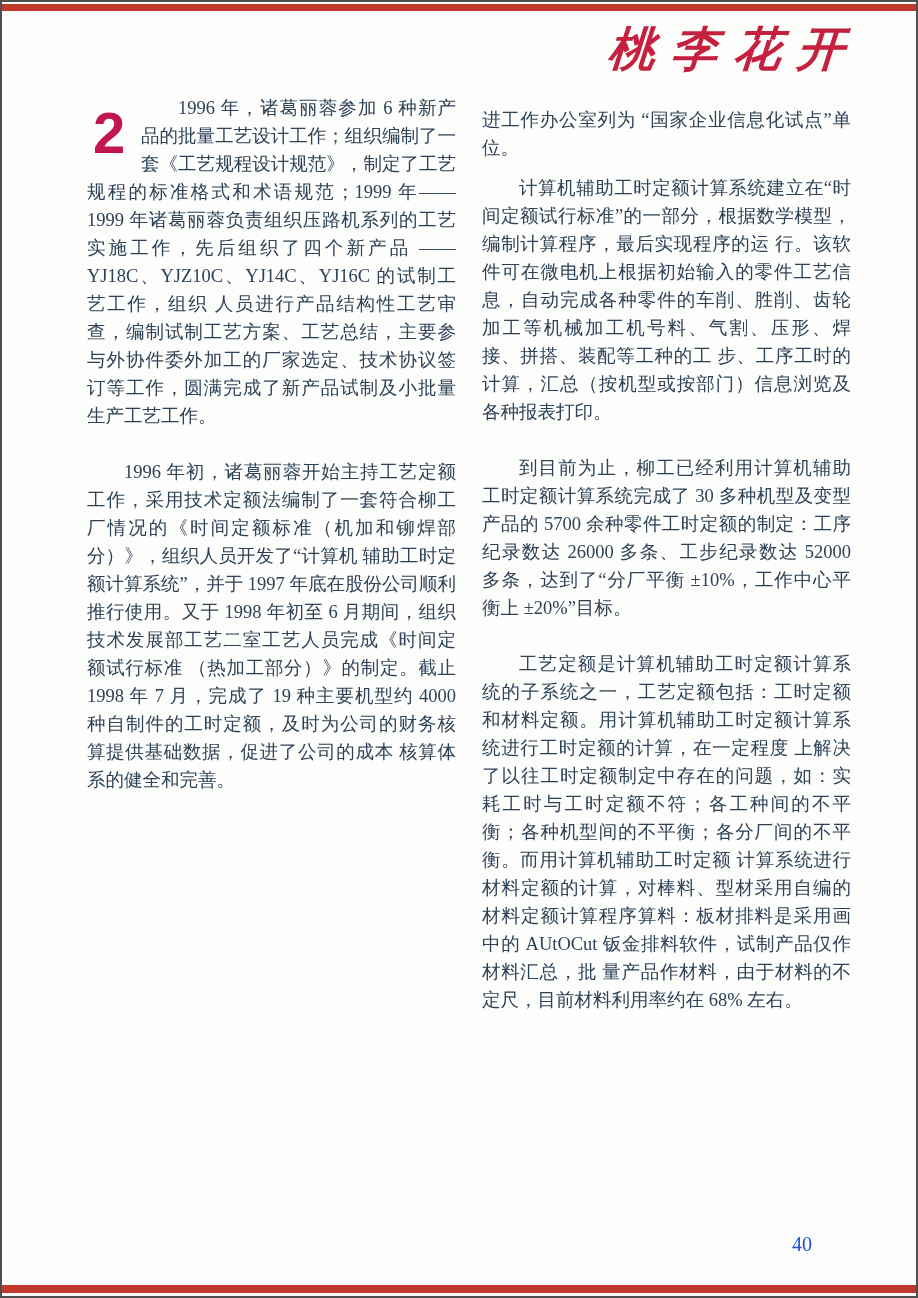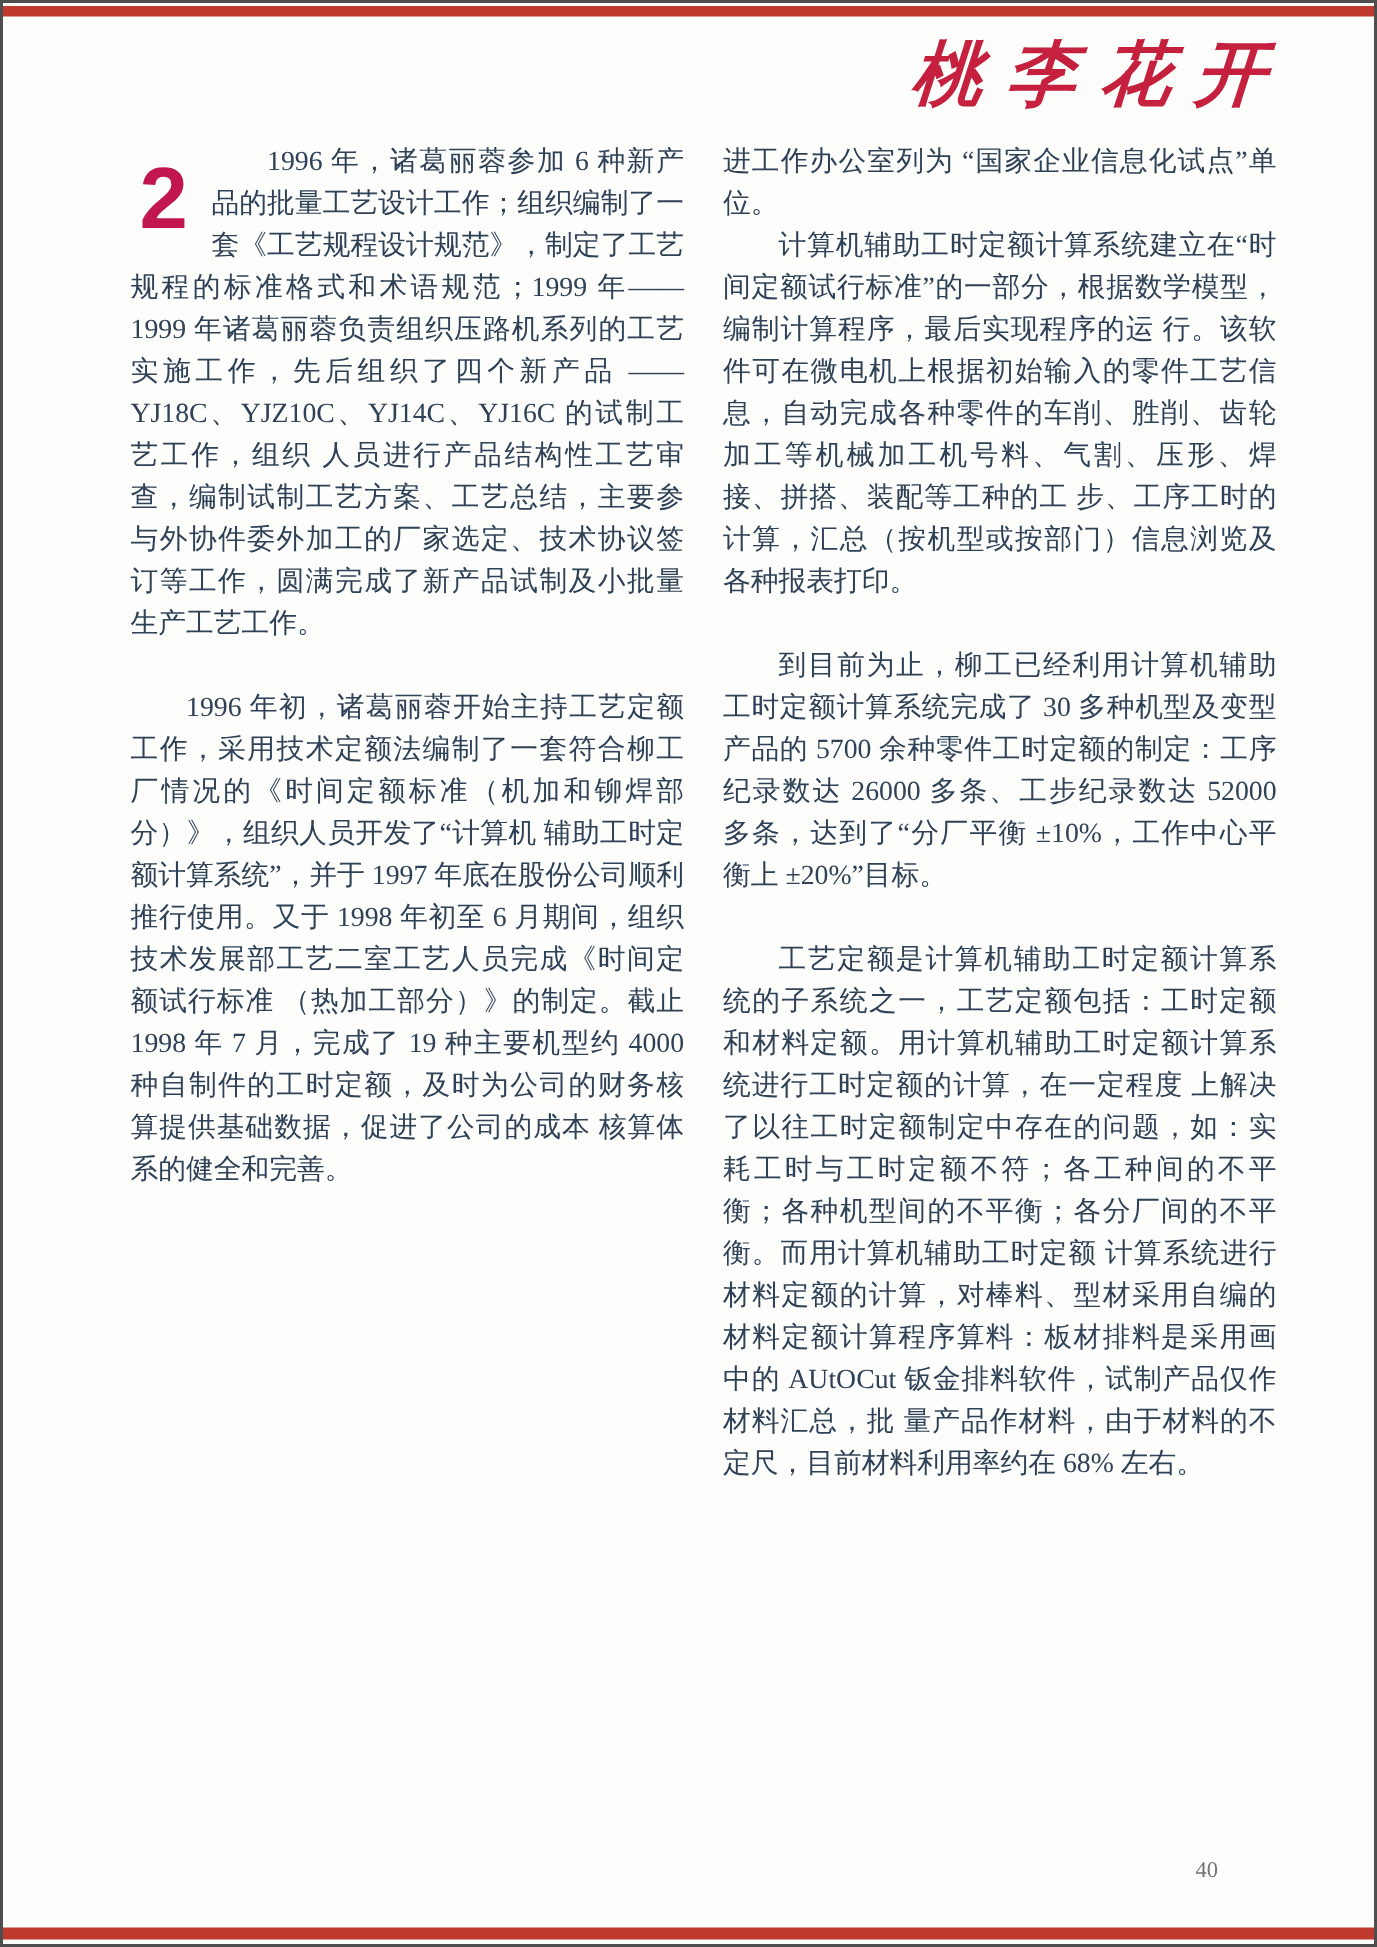--- a/index.html
+++ b/index.html
@@ -43,41 +43,41 @@
   }
   .column {
     width: 369px;
     font-size: 18.5px;
     line-height: 28px;
     color: #2e4156;
     text-align: justify;
     text-justify: inter-ideograph;
   }
   .para { text-indent: 2em; margin-top: 28px; }
-  .para.no-gap { margin-top: 0; }
+  .para.no-gap { margin-top: 12px; }
   .para.no-indent { text-indent: 0; }
   .lead-para { margin-top: 0; text-indent: 2em; }
   .drop-cap {
     float: left;
     width: 54px;
     height: 84px;
     font-size: 58px;
     line-height: 78px;
     font-weight: bold;
     color: #c2164f;
     text-indent: 0;
     padding-left: 6px;
     font-family: "Liberation Sans", sans-serif;
   }
   .page-number {
     position: absolute;
     right: 104px;
     bottom: 40px;
-    font-size: 15px;
-    color: #737373;
+    font-size: 20px;
+    color: #1d4ed8;
   }
 </style>
 </head>
 <body>
 
 <div class="page">
 
   <div class="red-rule top"></div>
 
   <div class="calligraphy-title">桃李花开</div>

